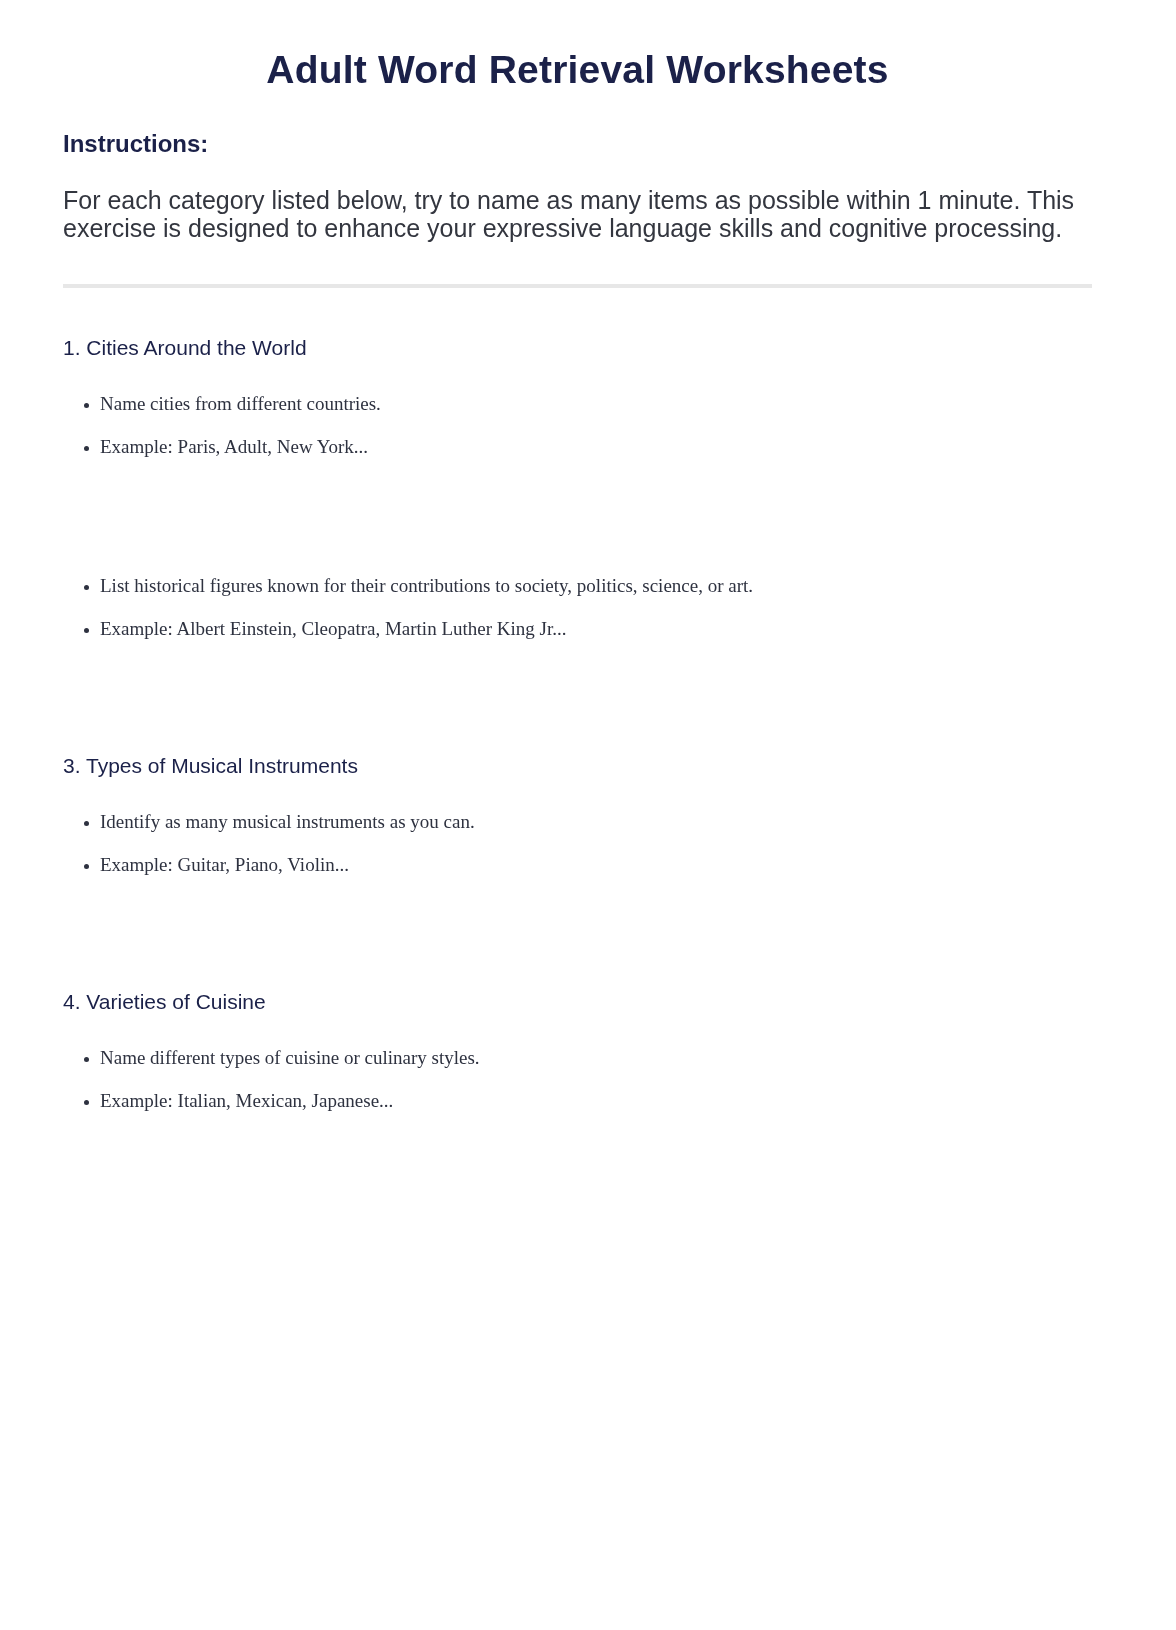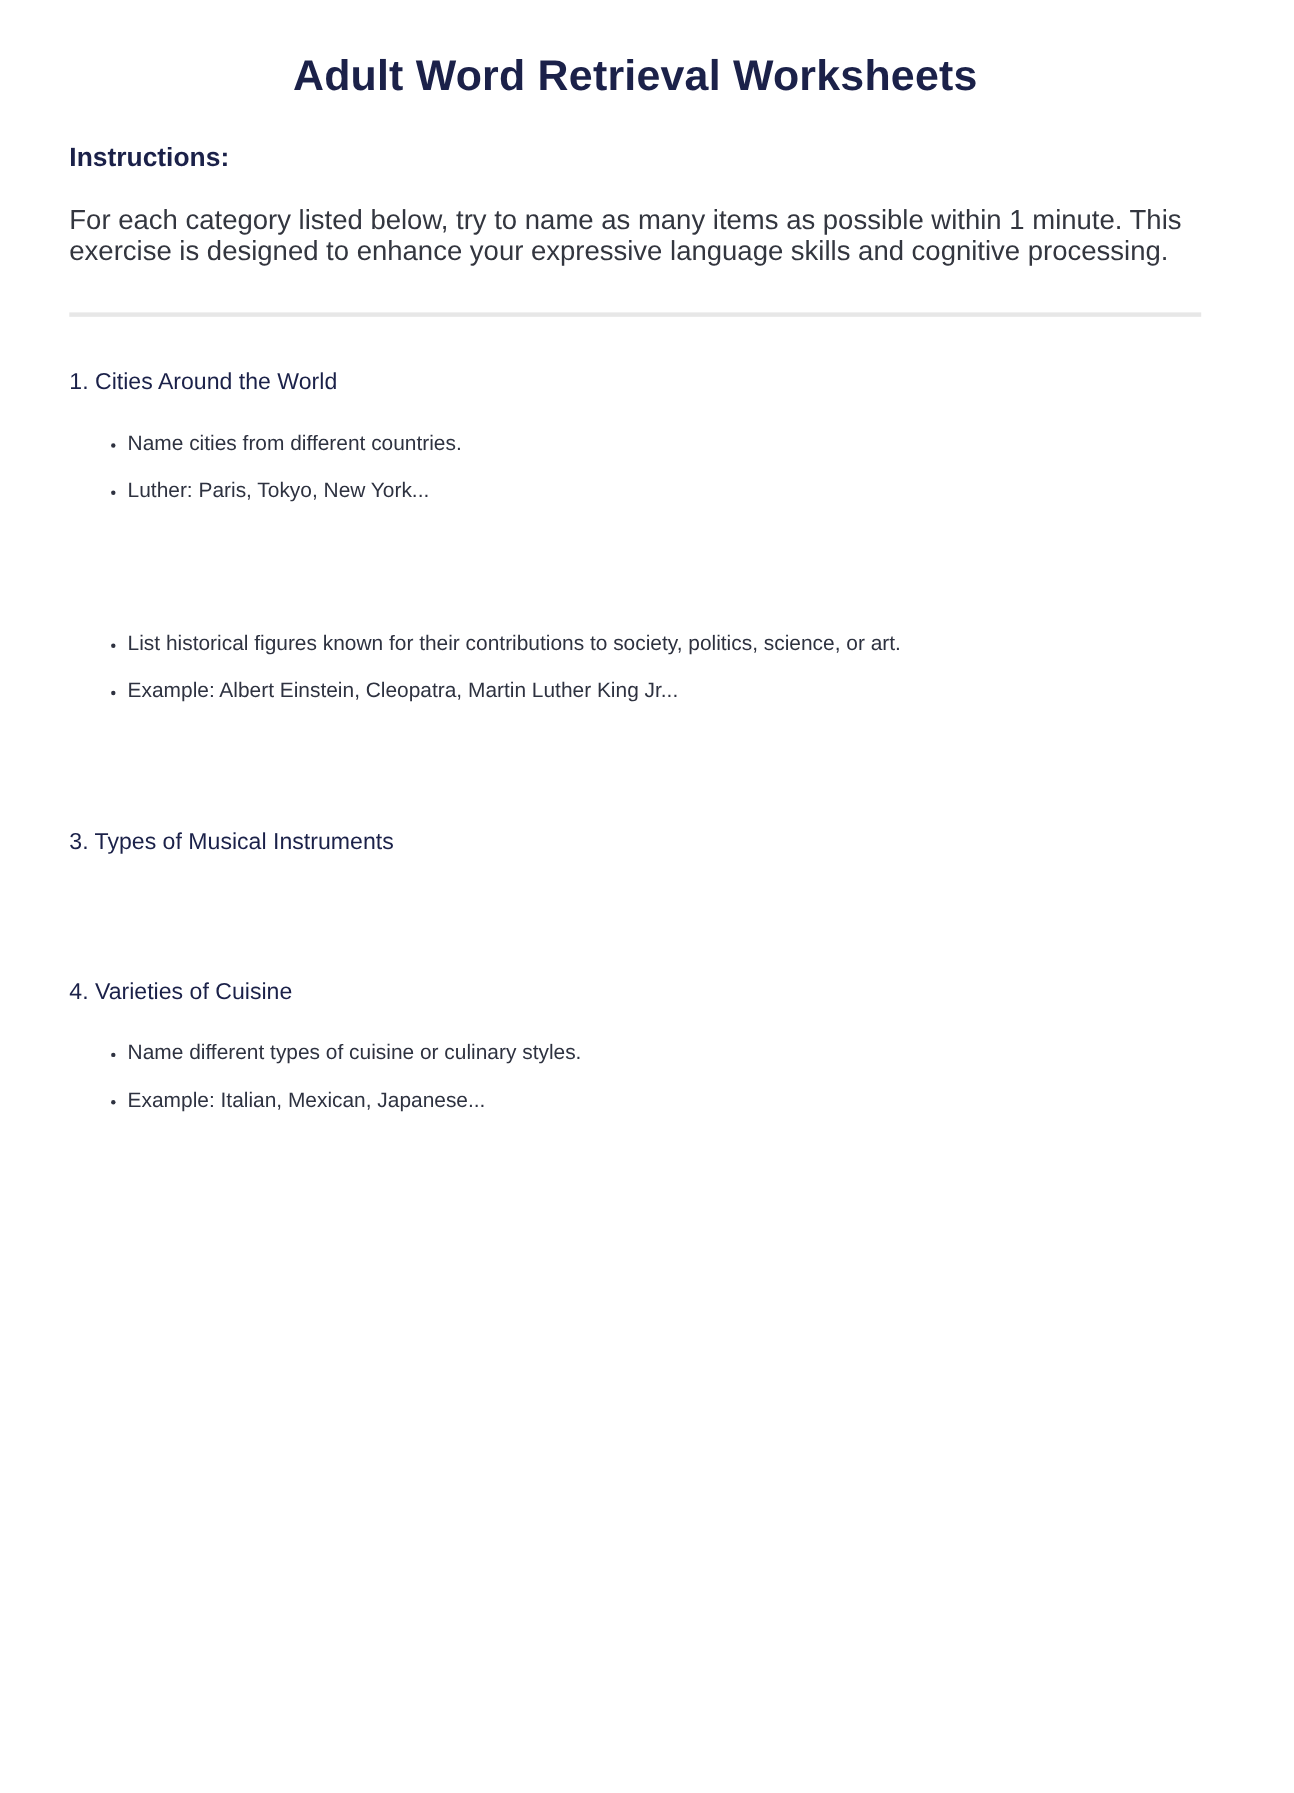--- a/index.html
+++ b/index.html
@@ -52,23 +52,24 @@
   .section {
     margin-bottom: 112px;
   }
   .section-heading {
     margin: 0 0 30px 0;
     font-size: 21px;
     font-weight: normal;
     color: #1b2149;
   }
   .section ul {
-    margin: 16px;
+    margin: 0;
     padding-left: 37px;
     list-style: disc;
+    font-family: Liberation Serif, serif;
   }
   .section li {
     font-size: 19px;
     line-height: 27px;
     margin-bottom: 16px;
     color: #2e3240;
   }
   .section li::marker {
     color: #2e3240;
     font-size: 16px;
@@ -86,33 +87,37 @@
   <p class="instructions-body">For each category listed below, try to name as many items as possible within 1 minute. This exercise is designed to enhance your expressive language skills and cognitive processing.</p>
 
   <hr class="divider">
 
   <div class="sections">
 
     <div class="section">
       <h3 class="section-heading">1. Cities Around the World</h3>
       <ul>
         <li>Name cities from different countries.</li>
-        <li>Luther: Paris, Tokyo, New York...</li>
+        <li>Example: Paris, Adult, New York...</li>
       </ul>
     </div>
 
     <div class="section">
       <ul>
         <li>List historical figures known for their contributions to society, politics, science, or art.</li>
         <li>Example: Albert Einstein, Cleopatra, Martin Luther King Jr...</li>
       </ul>
     </div>
 
     <div class="section">
       <h3 class="section-heading">3. Types of Musical Instruments</h3>
+      <ul>
+        <li>Identify as many musical instruments as you can.</li>
+        <li>Example: Guitar, Piano, Violin...</li>
+      </ul>
     </div>
 
     <div class="section">
       <h3 class="section-heading">4. Varieties of Cuisine</h3>
       <ul>
         <li>Name different types of cuisine or culinary styles.</li>
         <li>Example: Italian, Mexican, Japanese...</li>
       </ul>
     </div>
 

